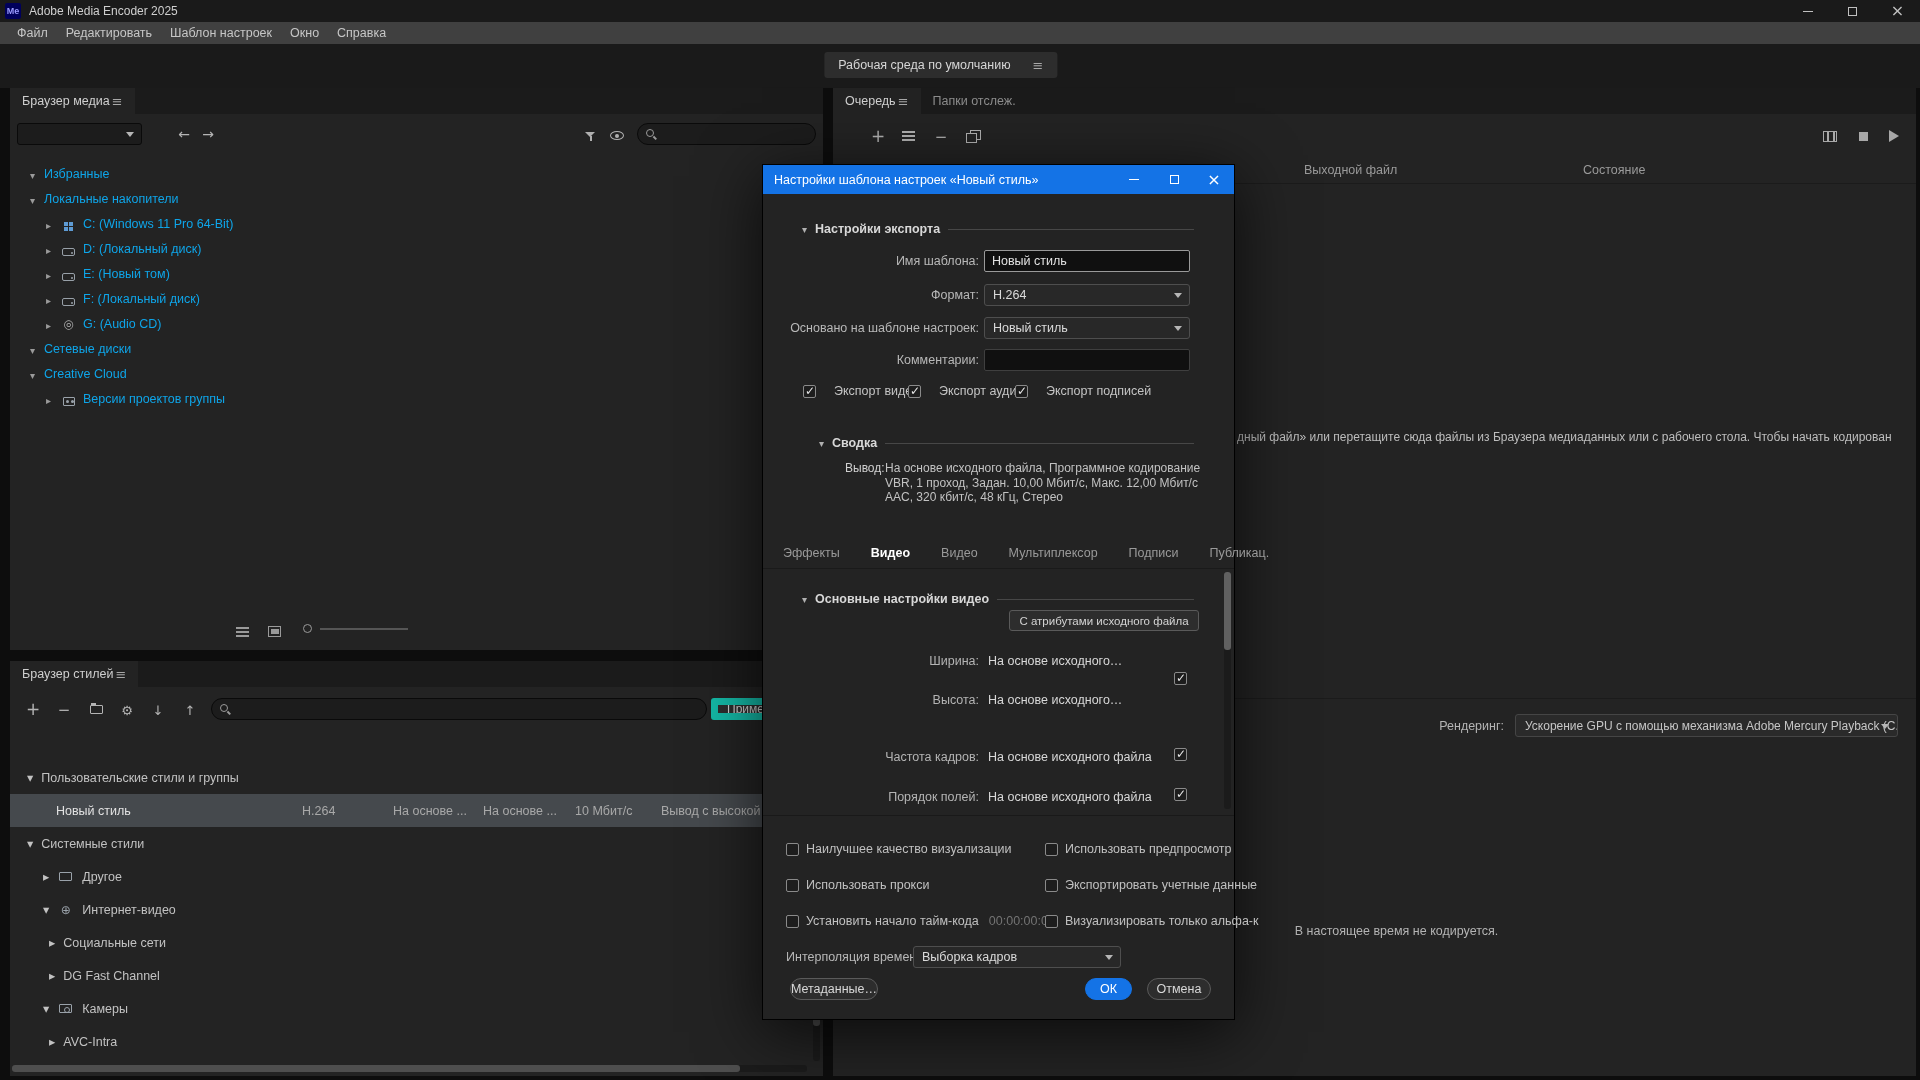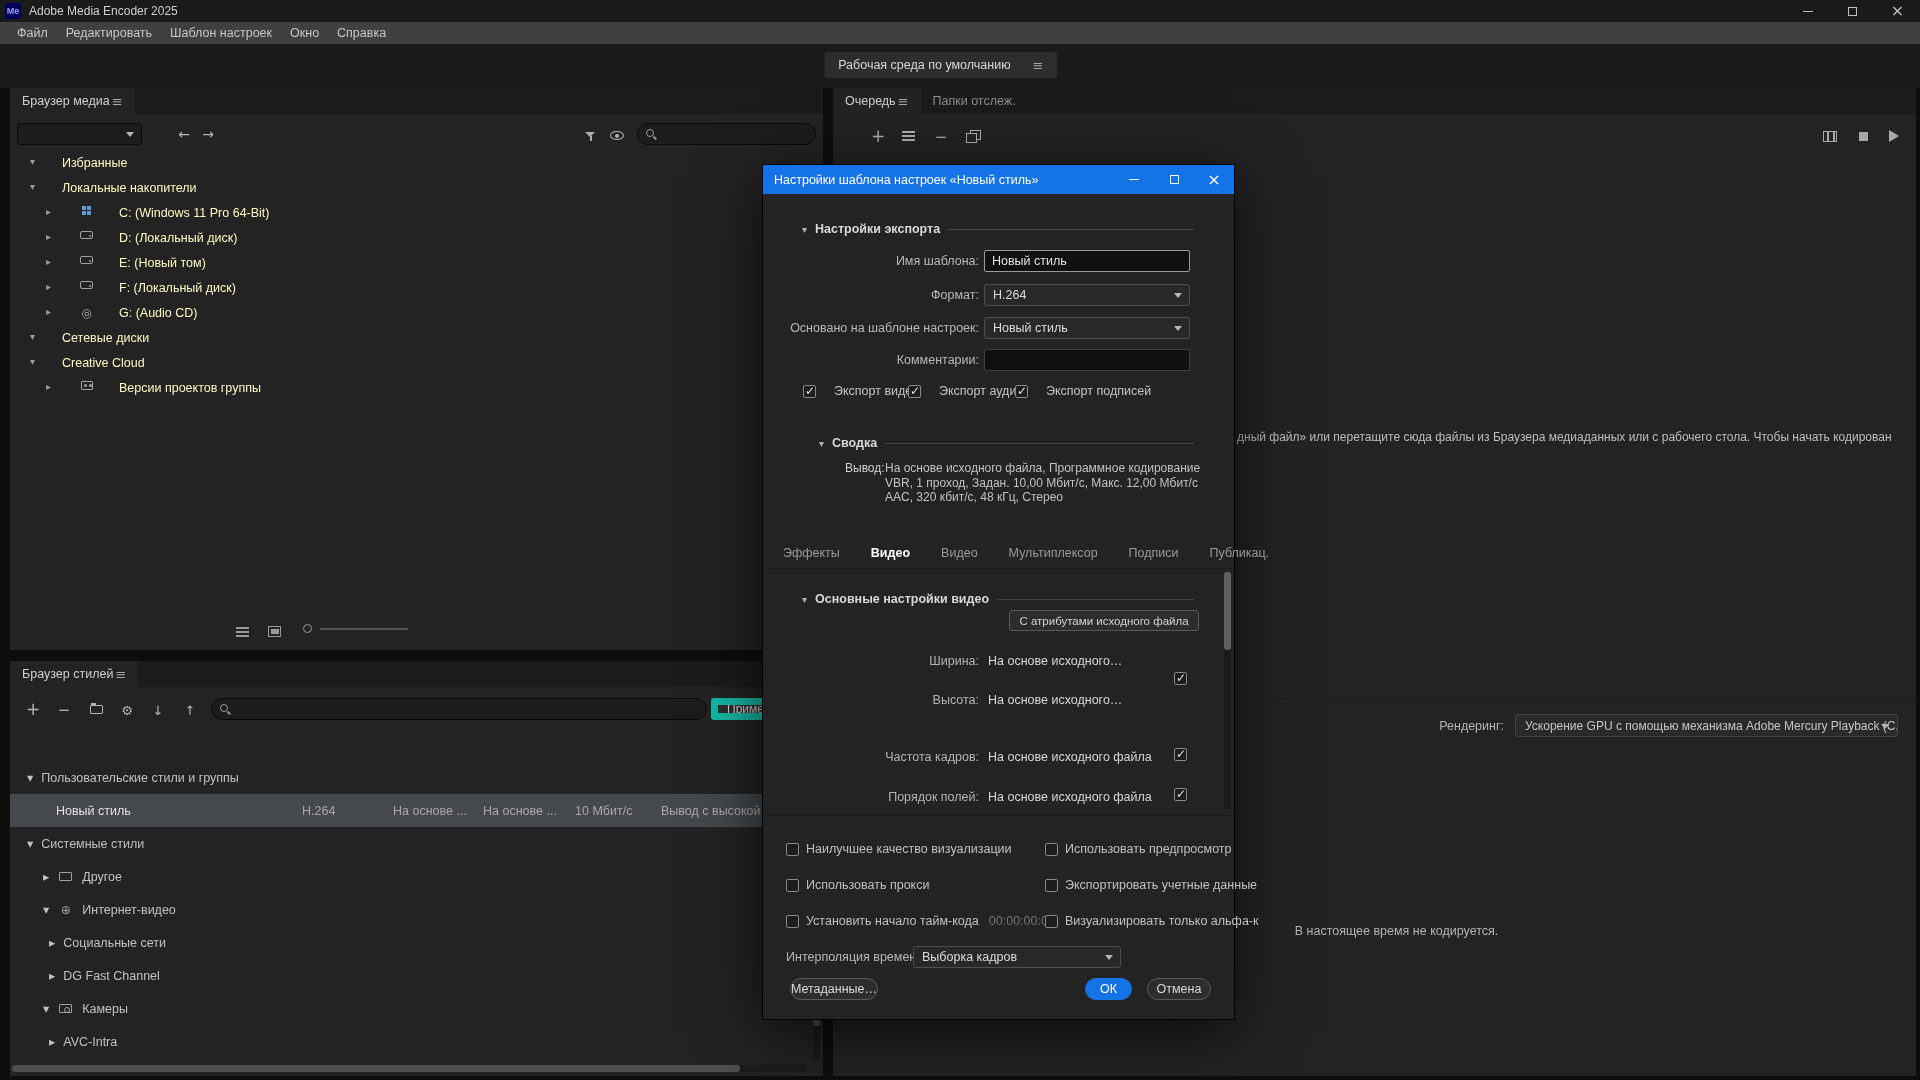--- a/index.html
+++ b/index.html
@@ -51,21 +51,21 @@
   .g-eye{position:relative;width:14px;height:13px;display:inline-block}
   .g-eye::before{content:"";position:absolute;left:0;top:3px;width:12px;height:7px;border:1px solid #b0b0b0;border-radius:50%}
   .g-eye::after{content:"";position:absolute;left:4.5px;top:5.5px;width:4px;height:4px;background:#b0b0b0;border-radius:50%}
   .searchbox{position:absolute;height:22px;background:#1c1c1c;border:1px solid #0a0a0a;border-radius:11px}
   .searchbox input{position:absolute;left:24px;top:1px;right:6px;bottom:1px;background:transparent;border:0;
     outline:none;color:#ddd;font-size:12px;font-family:inherit;width:calc(100% - 30px)}
   .mag{position:absolute;left:8px;top:5px;width:11px;height:11px}
   .mag::before{content:"";position:absolute;left:0;top:0;width:6px;height:6px;border:1.5px solid #9a9a9a;border-radius:50%}
   .mag::after{content:"";position:absolute;left:7px;top:7.5px;width:4px;height:1.5px;background:#9a9a9a;transform:rotate(45deg)}
   .mb-tree{position:absolute;left:0;top:68px;width:100%}
-  .trow{height:25px;display:flex;align-items:flex-start;gap:24px;font-size:12.5px;color:#fef9c3}
+  .trow{height:25px;display:flex;align-items:flex-end;gap:6px;font-size:12.5px;color:#0ea5e9}
   .trow .chev{width:11px;display:flex;justify-content:center;color:#9a9a9a;font-size:10px;font-family:"DejaVu Sans",sans-serif}
   .chev.d::before{content:"▾"}
   .chev.r::before{content:"▸"}
   .lvl0{padding-left:17px}
   .lvl1{padding-left:33px}
   .lvl2{padding-left:39px}
   .icw{width:17px;display:flex;justify-content:center;align-items:center}
   .ic-drive{width:13px;height:8px;border:1px solid #98a0a8;border-radius:2px;position:relative;display:inline-block}
   .ic-drive::after{content:"";position:absolute;right:1.5px;top:2.5px;width:2px;height:2px;background:#98a0a8;border-radius:50%}
   .ic-win{width:9px;height:9px;position:relative;display:inline-block}
@@ -417,20 +417,24 @@
   <span class="q-ico" style="left:985px">
       <i class="g-film"></i>
     </span>
   <span class="q-ico" style="left:1018px">
       <i class="g-stop"></i>
     </span>
   <span class="q-ico" style="left:1049px">
       <i class="g-play"></i>
     </span>
 
+  <div class="q-colheads">
+    <span style="left:471px">Выходной файл</span>
+    <span style="left:750px">Состояние</span>
+  </div>
 
   <div class="q-hint">дный файл» или перетащите сюда файлы из Браузера медиаданных или с рабочего стола. Чтобы начать кодирование, нажмите</div>
   <i class="q-divider"></i>
   <span class="q-render-label">Рендеринг:</span>
   <div class="q-render-dd">
     <span>Ускорение GPU с помощью механизма Adobe Mercury Playback (C...</span>
     <i class="tri-down"></i>
   </div>
   <div class="q-status">В настоящее время не кодируется.</div>
 </div>

